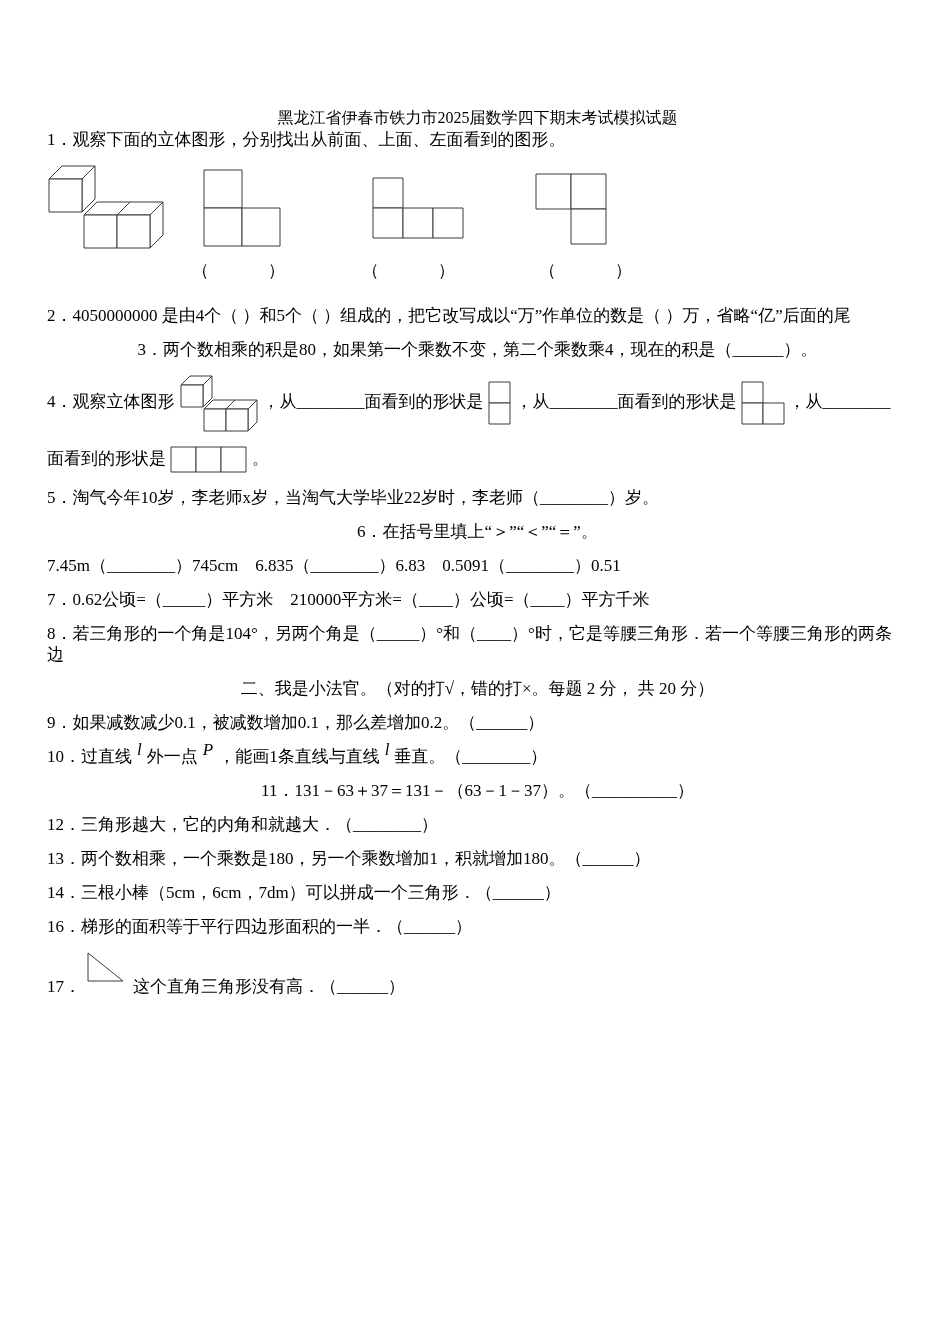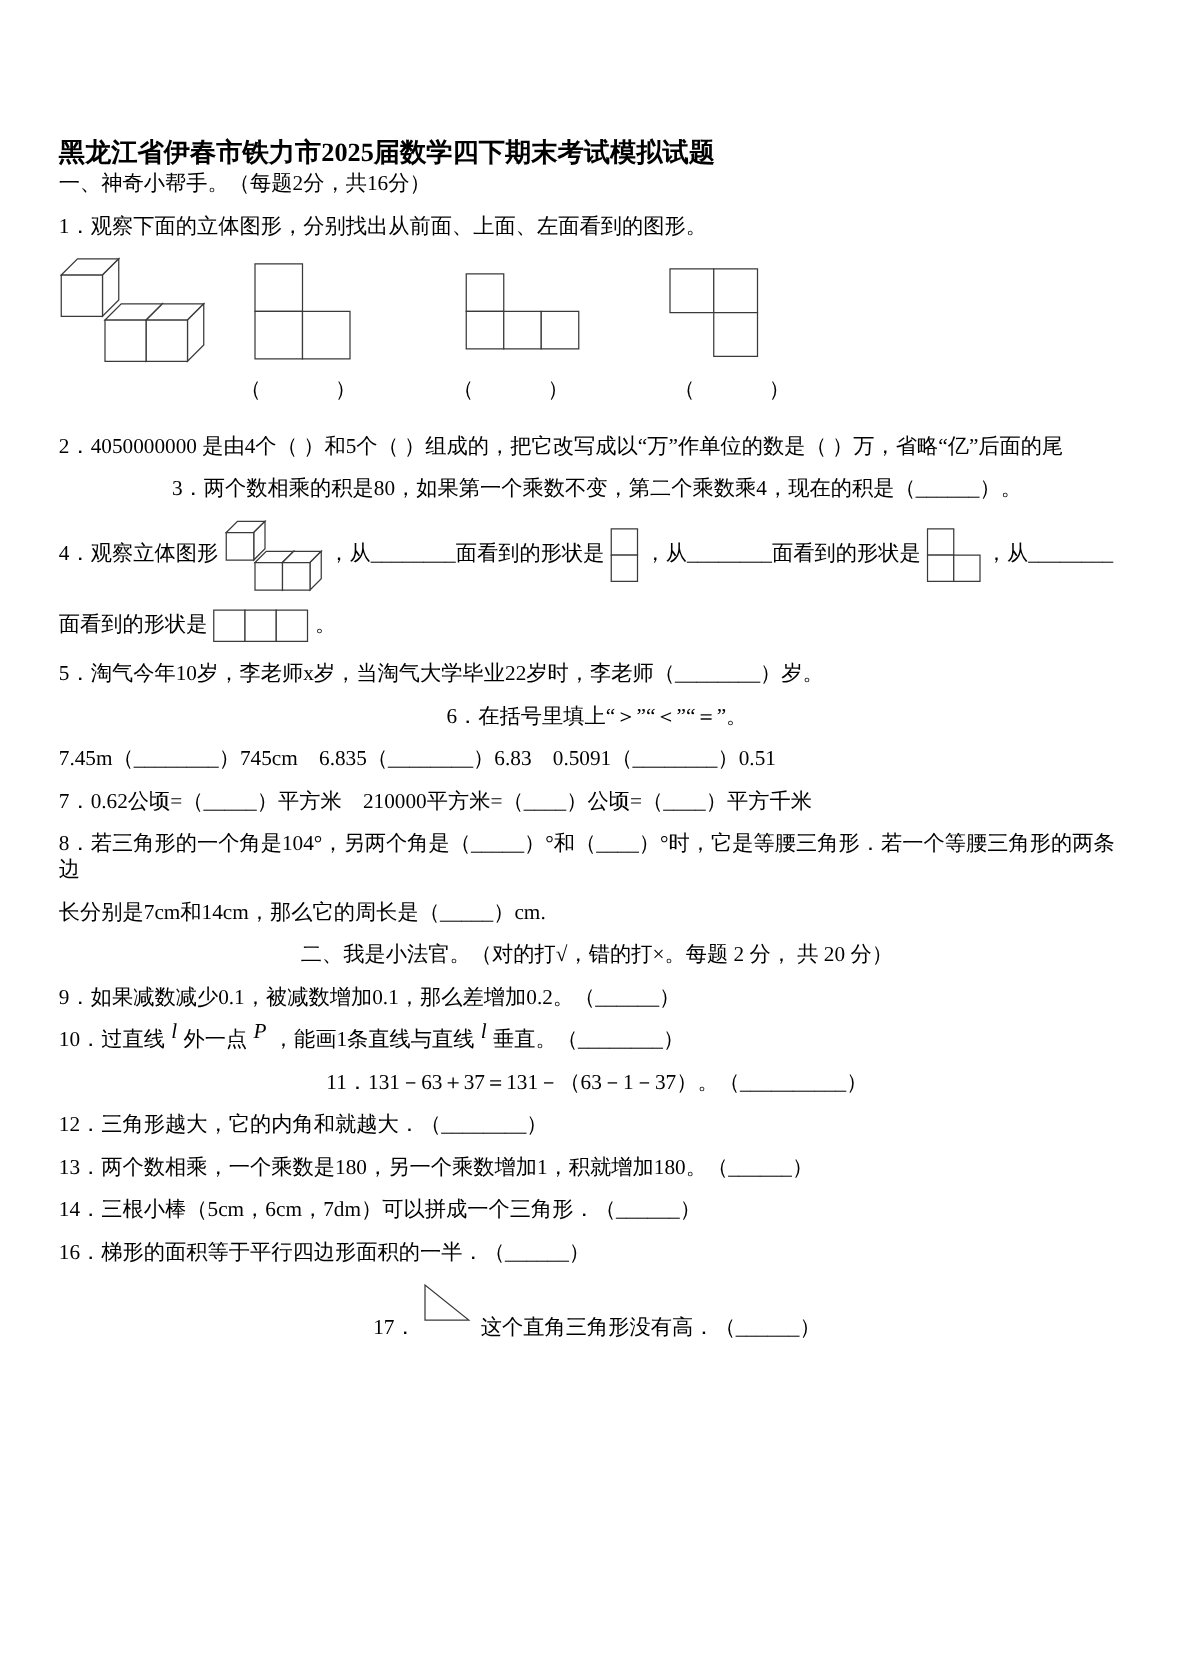--- a/index.html
+++ b/index.html
@@ -8,23 +8,23 @@
     width:950px;
     min-height:1344px;
     background:#ffffff;
     box-sizing:border-box;
     padding:108px 42px 60px 47px;
     font-family:"Liberation Serif","DejaVu Serif",serif;
     color:#000;
     font-size:17px;
   }
   .title{
-    text-align:left;
-    font-weight:bold;
-    font-size:21px;
+    text-align:center;
+    font-weight:normal;
+    font-size:16px;
     margin:0 0 0 0;
   }
   .sec-heading{margin:72px 0 12px 0;}
   p.line{margin:0 0 13px 0;line-height:21px;}
   
   .fig-row{position:relative;height:122px;margin:4px 0 20px 0;}
   .fig-abs{position:absolute;}
   .fr1{left:0;top:0;}
   .fr2{left:156px;top:6px;}
   .fr3{left:325px;top:14px;}
@@ -37,33 +37,32 @@
   .q4line{line-height:60px;}
   .q4line2{line-height:30px;margin-top:28px;}
   .mvar{
     font-style:italic;
     position:relative;
     top:-7px;
     margin:0 5px;
     font-family:"Liberation Serif",serif;
   }
   .tri-fig{vertical-align:8px;margin:0 6px 0 2px;}
-  .q17{margin-top:22px;text-align:center;}
+  .q17{margin-top:22px;}
   .q2a{margin-top:18px;}
   .gap-lg{margin-top:24px;}
   .gap-md{margin-top:18px;text-align:center;}
 </style>
 </head>
 <body>
 
 <div class="page">
 
   <div class="title">黑龙江省伊春市铁力市2025届数学四下期末考试模拟试题</div>
 
-  <p class="line sec-heading">一、神奇小帮手。（每题2分，共16分）</p>
 
   <p class="line">1．观察下面的立体图形，分别找出从前面、上面、左面看到的图形。</p>
 
   <div class="fig-row">
 
     <svg class="fig-abs fr1 shape" width="120" height="90" viewBox="0 0 120 90">
       <polygon class="ln" points="2,16 15,3 48,3 35,16"></polygon>
       <polygon class="ln" points="35,16 48,3 48,36 35,49"></polygon>
       <rect class="ln" x="2" y="16" width="33" height="33"></rect>
       <polygon class="ln" points="37,52 50,39 83,39 70,52"></polygon>
@@ -129,21 +128,20 @@
       <rect class="ln" x="26" y="1" width="25" height="25"></rect>
       <rect class="ln" x="51" y="1" width="25" height="25"></rect>
     </svg><span>。</span>
   </p>
 
   <p class="line gap-lg">5．淘气今年10岁，李老师x岁，当淘气大学毕业22岁时，李老师（________）岁。</p>
   <p class="line gap-md">6．在括号里填上“＞”“＜”“＝”。</p>
   <p class="line">7.45m（________）745cm　6.835（________）6.83　0.5091（________）0.51</p>
   <p class="line">7．0.62公顷=（_____）平方米　210000平方米=（____）公顷=（____）平方千米</p>
   <p class="line">8．若三角形的一个角是104°，另两个角是（_____）°和（____）°时，它是等腰三角形．若一个等腰三角形的两条边</p>
-  <p class="line">长分别是7cm和14cm，那么它的周长是（_____）cm.</p>
 
   <p class="line gap-md">二、我是小法官。（对的打√，错的打×。每题 2 分， 共 20 分）</p>
   <p class="line">9．如果减数减少0.1，被减数增加0.1，那么差增加0.2。（______）</p>
 
   <p class="line">
     <span>10．过直线</span><span class="mvar">l</span><span>外一点</span><span class="mvar">P</span><span>，能画1条直线与直线</span><span class="mvar">l</span><span>垂直。（________）</span>
   </p>
 
   <p class="line gap-md">11．131－63＋37＝131－（63－1－37）。（__________）</p>
   <p class="line">12．三角形越大，它的内角和就越大．（________）</p>

